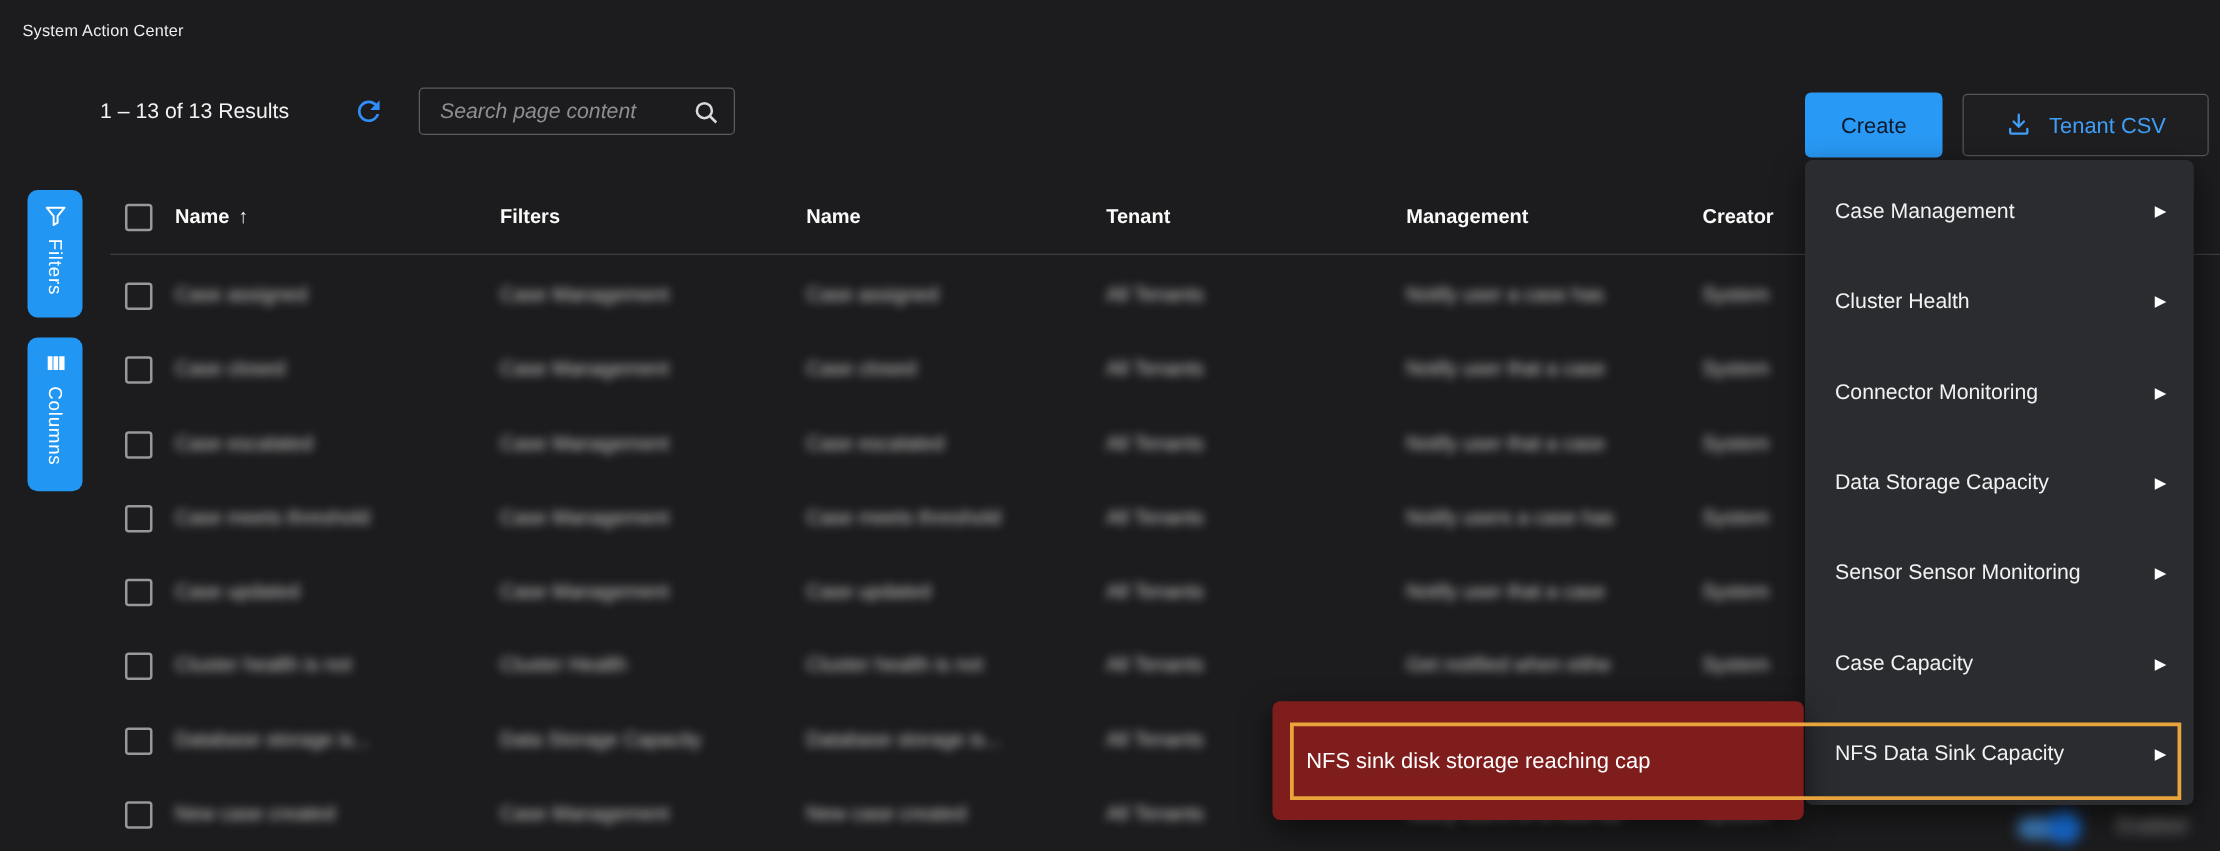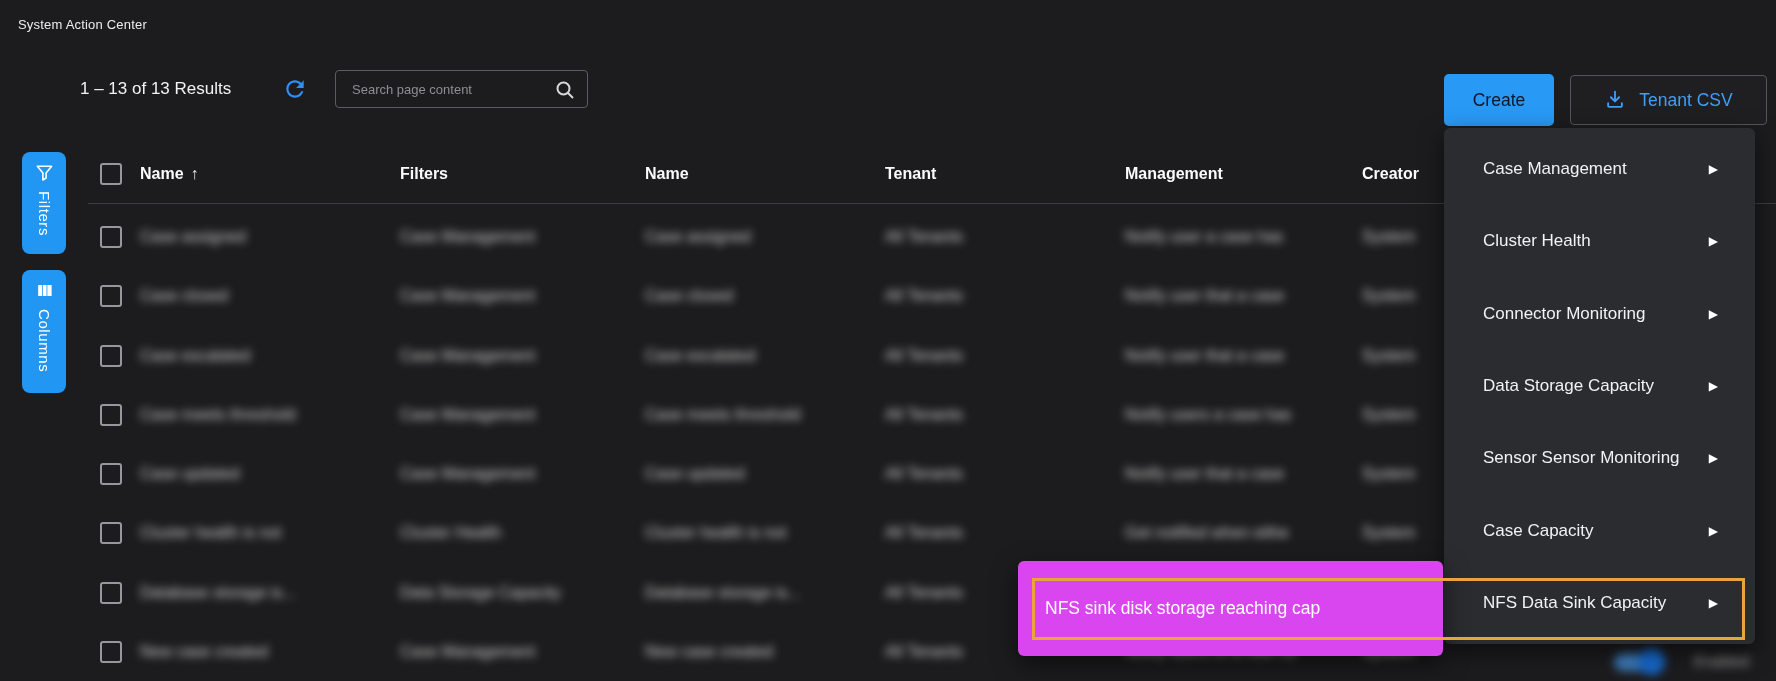--- a/index.html
+++ b/index.html
@@ -8,21 +8,21 @@
     background:#1c1c1e; font-family:"Liberation Sans", sans-serif; color:#e8e8e8;
   }
   .page-title { position:absolute; left:18px; top:17px; font-size:13px; color:#ededed; letter-spacing:.2px; }
 
   
   .results { position:absolute; left:80px; top:79px; font-size:17px; color:#f2f2f2; }
   .refresh-btn { position:absolute; left:282px; top:76px; width:26px; height:26px; cursor:pointer; }
   .search-box { position:absolute; left:335px; top:70px; width:253px; height:38px;
     border:1px solid #5c5c61; border-radius:4px; box-sizing:border-box; background:transparent; }
   .search-box input { position:absolute; inset:0; background:transparent; border:none; outline:none;
-    color:#0ea5e9; font-size:13px; padding:0 42px 0 16px; font-family:"Liberation Sans",sans-serif; }
+    color:#0ea5e9; font-size:17px; padding:0 42px 0 16px; font-family:"Liberation Sans",sans-serif;font-style:italic; }
   .search-box input::placeholder { color:#8e8e93; opacity:1; }
   .search-icon { position:absolute; right:10px; top:7px; }
   .create-btn { position:absolute; left:1444px; top:74px; width:110px; height:52px;
     background:#2899f5; border:none; border-radius:5px; color:#0f172a; font-size:17.5px;
     font-family:"Liberation Sans",sans-serif; cursor:pointer; }
   .export-btn { position:absolute; left:1570px; top:75px; width:197px; height:50px;
     background:#1f1f22; border:1px solid #55555a; border-radius:4px; color:#3f9ef8; font-size:17.5px;
     display:flex; align-items:center; justify-content:center; gap:13px; box-sizing:border-box;
     font-family:"Liberation Sans",sans-serif; cursor:pointer; }
 
@@ -52,28 +52,28 @@
 
   
   .toggle-wrap { position:absolute; left:1602px; top:645px; width:174px; height:32px; filter:blur(5px); }
   .toggle-track { position:absolute; left:12px; top:8px; width:46px; height:18px; border-radius:9px; background:#3d7ab8; }
   .toggle-knob { position:absolute; left:36px; top:3px; width:27px; height:27px; border-radius:50%; background:#1668cb; }
   .toggle-label { position:absolute; left:92px; top:7px; font-size:15px; color:#b9b9b9; }
 
   
   .menu { position:absolute; left:1444px; top:128px; width:311px; height:516px;
     background:#2a2c30; border-radius:6px; box-shadow:0 8px 24px rgba(0,0,0,.55);
-    display:flex; flex-direction:column; padding:5px 15px; box-sizing:border-box; z-index:20; }
+    display:flex; flex-direction:column; padding:5px 0; box-sizing:border-box; z-index:20; }
   .menu-item { flex:1; display:flex; align-items:center; justify-content:space-between;
     padding:0 22px 0 24px; font-size:17px; color:#f2f2f2; cursor:pointer; white-space:nowrap; }
   .menu-item .chev { font-size:12px; color:#ffffff; margin-left:12px; }
 
   
   .submenu { position:absolute; left:1018px; top:561px; width:425px; height:95px;
-    background:#d946ef; border-radius:6px; box-shadow:0 8px 24px rgba(0,0,0,.55);
+    background:#7f1d1d; border-radius:6px; box-shadow:0 8px 24px rgba(0,0,0,.55);
     display:flex; align-items:center; z-index:30; }
   .submenu-item { padding-left:27px; font-size:17.5px; color:#ffffff; cursor:pointer; white-space:nowrap; }
 
   
   .highlight-rect { position:absolute; left:1032px; top:578px; width:713px; height:62px;
     border:3px solid #e9a43c; box-sizing:border-box; z-index:50; pointer-events:none; }
 
   svg { display:block; }
 </style>
 </head>

